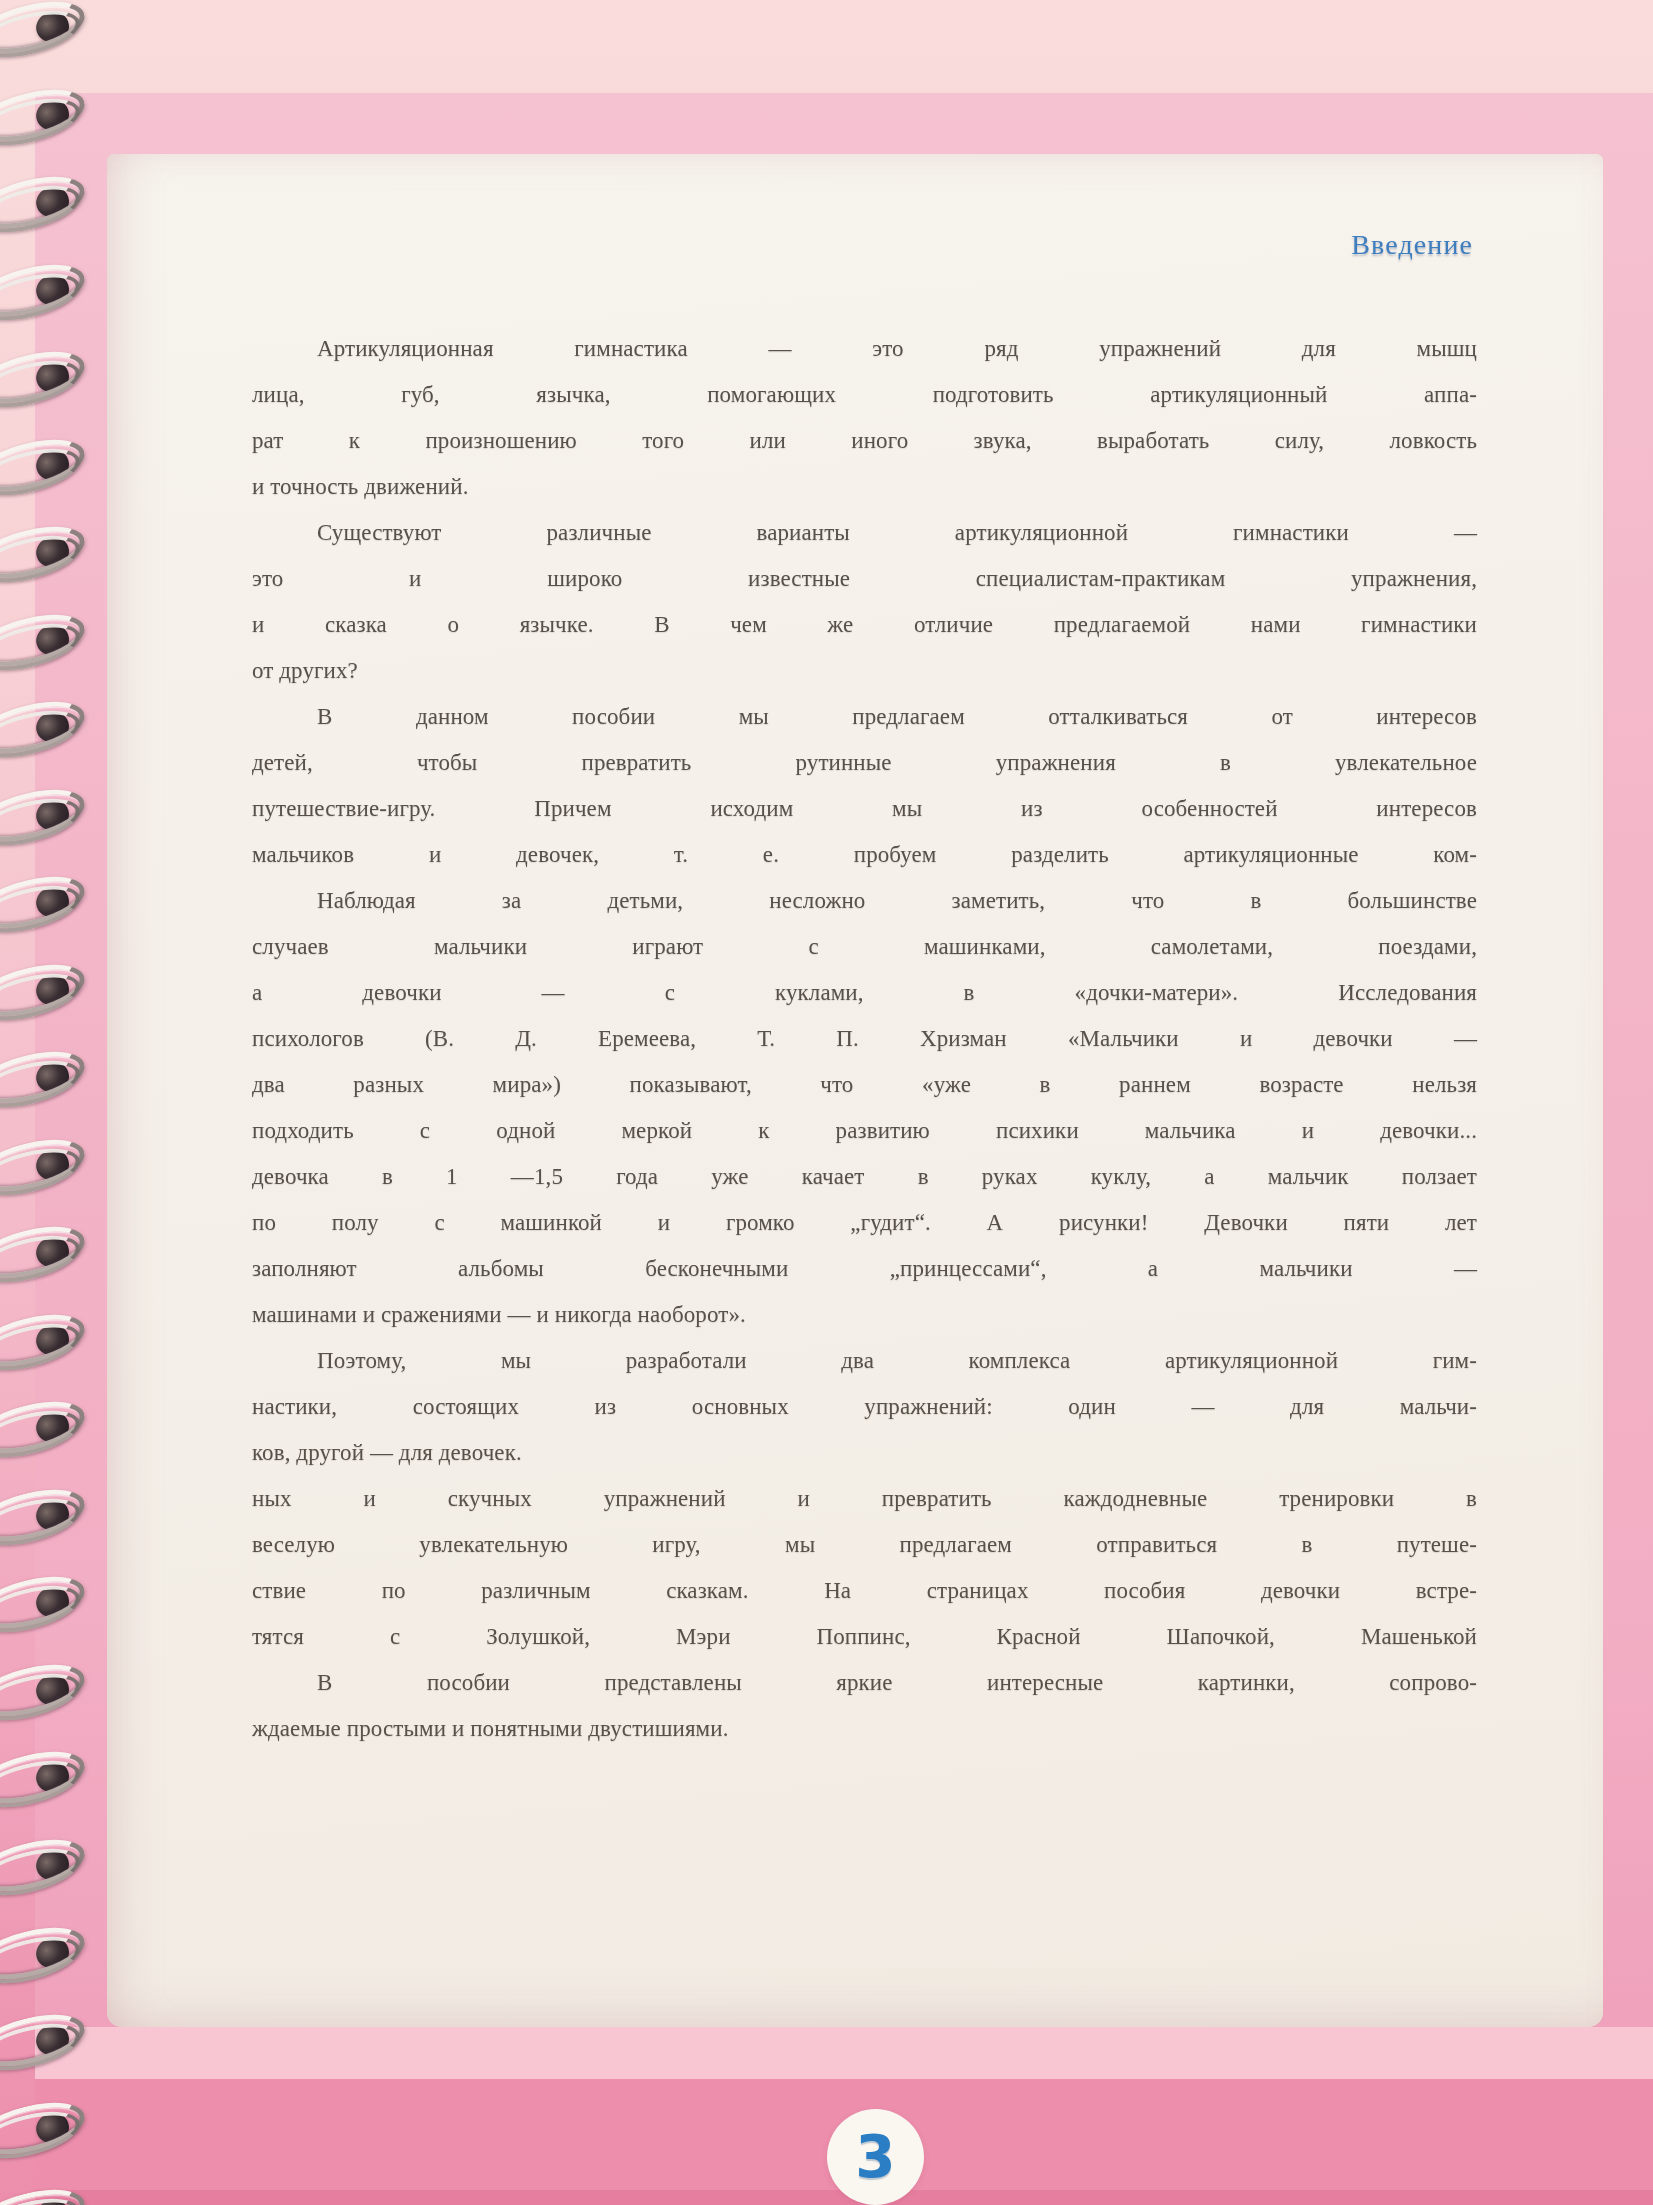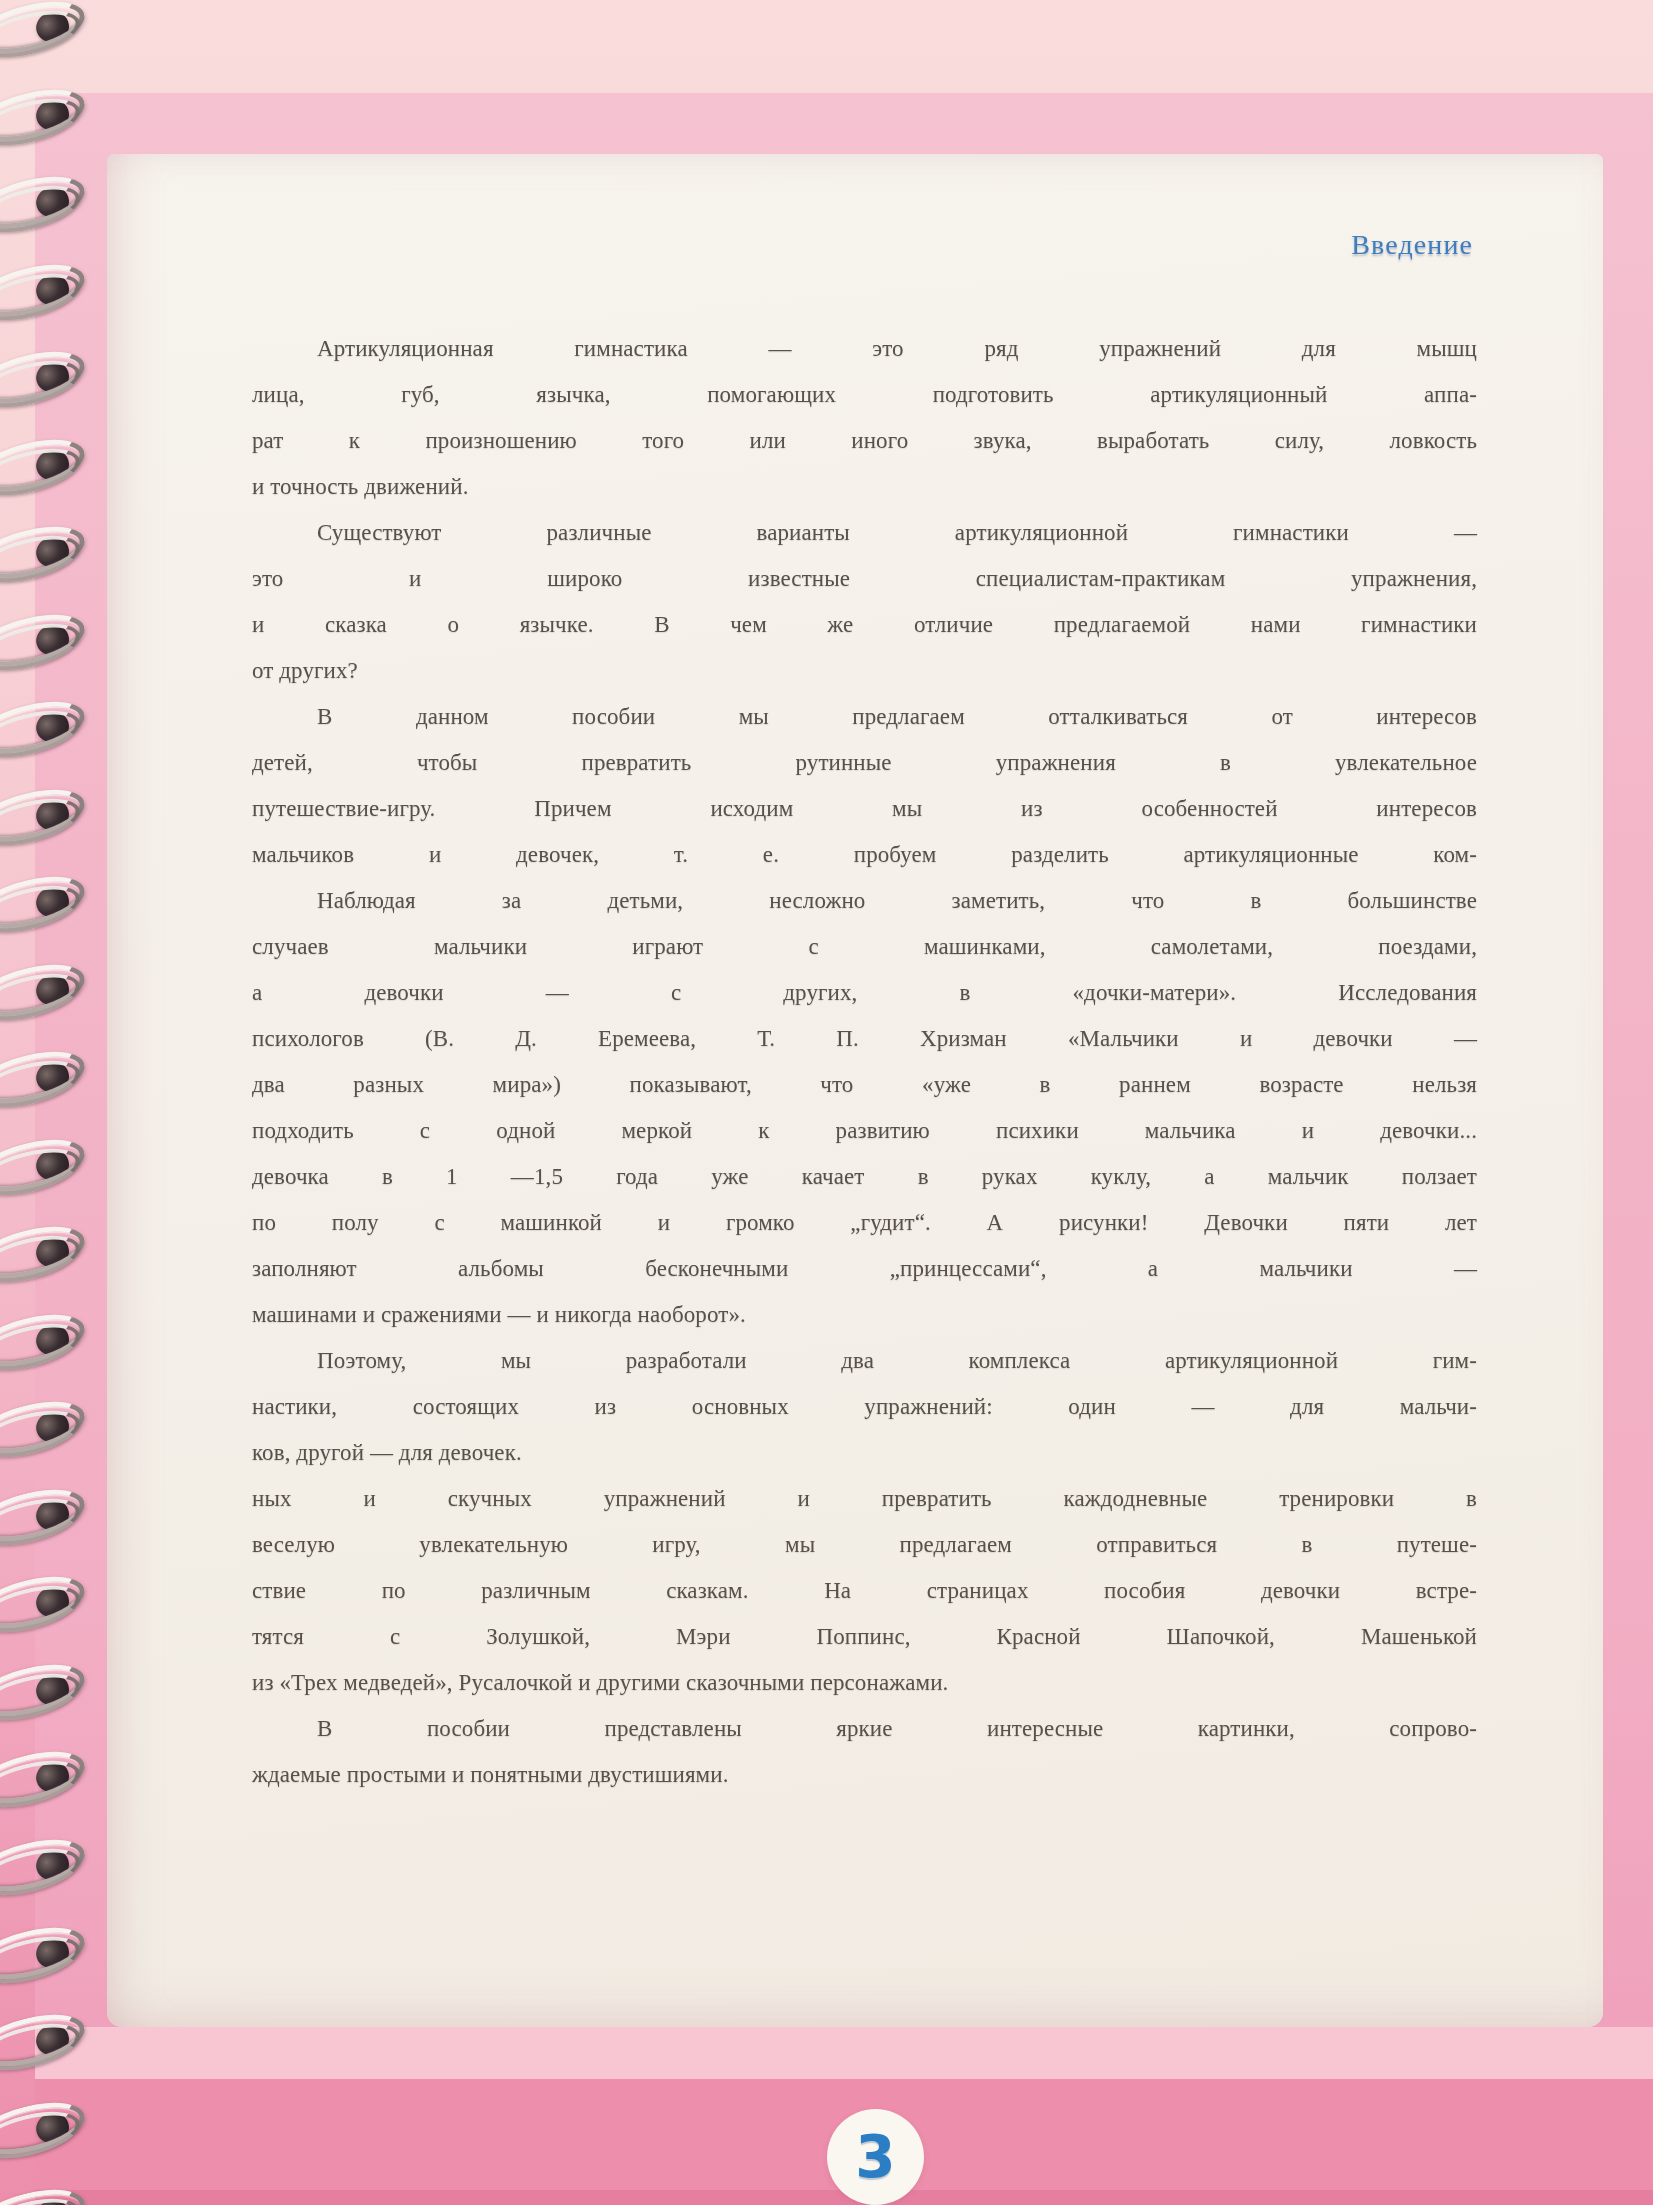--- a/index.html
+++ b/index.html
@@ -235,36 +235,35 @@
       <div class="line first">Существуют различные варианты артикуляционной гимнастики —</div>
       <div class="line">это и широко известные специалистам-практикам упражнения,</div>
       <div class="line">и сказка о язычке. В чем же отличие предлагаемой нами гимнастики</div>
       <div class="line last">от других?</div>
       <div class="line first">В данном пособии мы предлагаем отталкиваться от интересов</div>
       <div class="line">детей, чтобы превратить рутинные упражнения в увлекательное</div>
       <div class="line">путешествие-игру. Причем исходим мы из особенностей интересов</div>
       <div class="line">мальчиков и девочек, т. е. пробуем разделить артикуляционные ком-</div>
       <div class="line first">Наблюдая за детьми, несложно заметить, что в большинстве</div>
       <div class="line">случаев мальчики играют с машинками, самолетами, поездами,</div>
-      <div class="line">а девочки — с других, в «дочки-матери». Исследования</div>
+      <div class="line">а девочки — с куклами, в «дочки-матери». Исследования</div>
       <div class="line">психологов (В. Д. Еремеева, Т. П. Хризман «Мальчики и девочки —</div>
       <div class="line">два разных мира») показывают, что «уже в раннем возрасте нельзя</div>
       <div class="line">подходить с одной меркой к развитию психики мальчика и девочки...</div>
       <div class="line">девочка в 1 —1,5 года уже качает в руках куклу, а мальчик ползает</div>
       <div class="line">по полу с машинкой и громко „гудит“. А рисунки! Девочки пяти лет</div>
       <div class="line">заполняют альбомы бесконечными „принцессами“, а мальчики —</div>
       <div class="line last">машинами и сражениями — и никогда наоборот».</div>
       <div class="line first">Поэтому, мы разработали два комплекса артикуляционной гим-</div>
       <div class="line">настики, состоящих из основных упражнений: один — для мальчи-</div>
       <div class="line last">ков, другой — для девочек.</div>
       <div class="line">ных и скучных упражнений и превратить каждодневные тренировки в</div>
       <div class="line">веселую увлекательную игру, мы предлагаем отправиться в путеше-</div>
       <div class="line">ствие по различным сказкам. На страницах пособия девочки встре-</div>
       <div class="line">тятся с Золушкой, Мэри Поппинс, Красной Шапочкой, Машенькой</div>
-      <div class="line last">из «Трех медведей», Русалочкой и другими сказочными персонажами.</div>
       <div class="line first">В пособии представлены яркие интересные картинки, сопрово-</div>
       <div class="line last">ждаемые простыми и понятными двустишиями.</div>
     </div>
 
   <div class="badge">
     <span>3</span>
   </div>
 
 </div>
 

